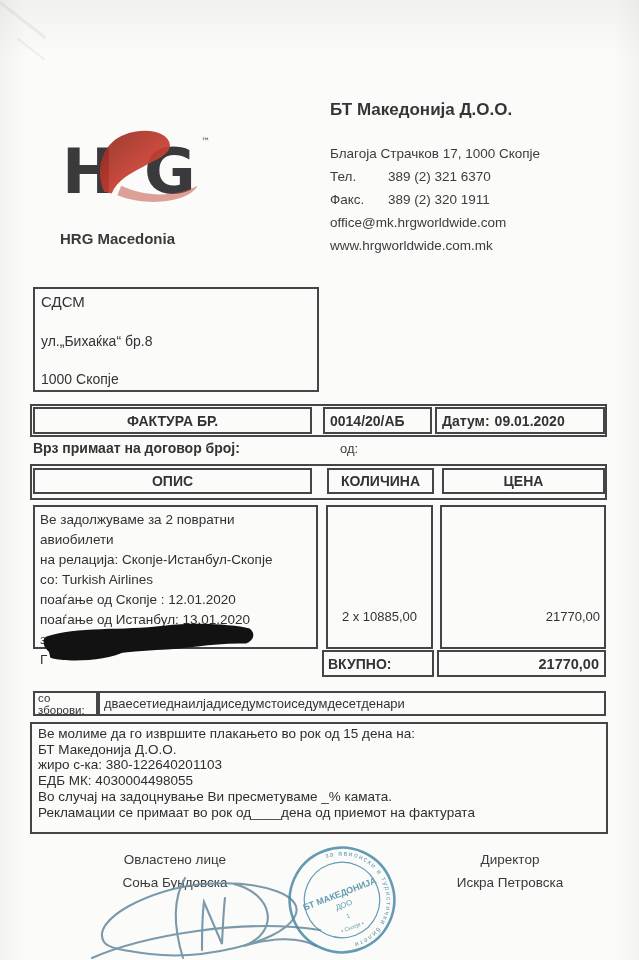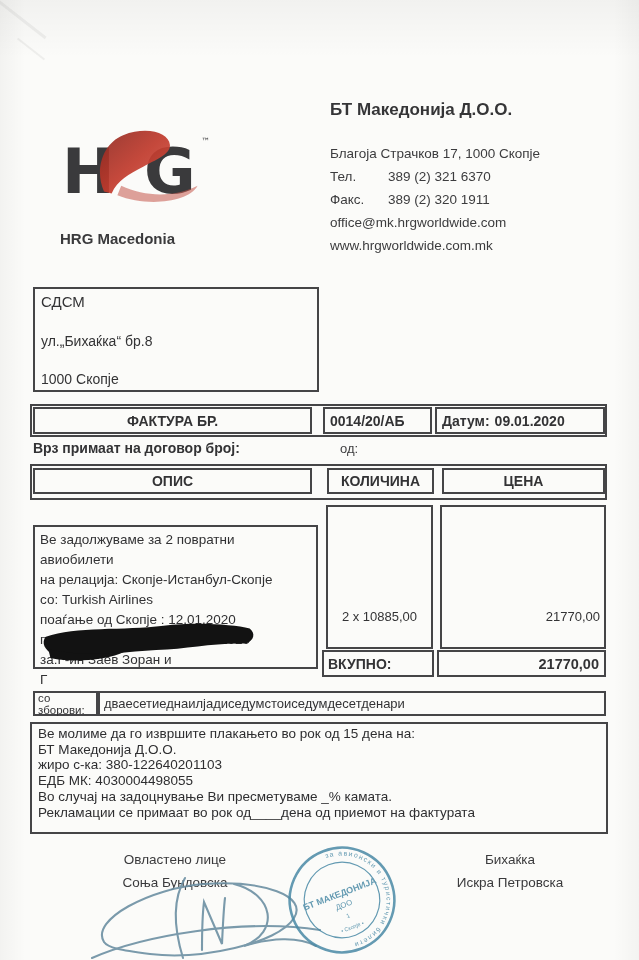--- a/index.html
+++ b/index.html
@@ -100,21 +100,21 @@
       <span>ОПИС</span>
     </div>
     <div class="cell center b" style="left:295px;top:2px;width:107px;height:26px;font-size:14px;">
       <span>КОЛИЧИНА</span>
     </div>
     <div class="cell center b" style="left:410px;top:2px;width:163px;height:26px;font-size:14px;">
       <span>ЦЕНА</span>
     </div>
   </div>
 
-  <div class="abs frame" style="left:33px;top:505px;width:285px;height:144px;box-sizing:border-box;padding:3px 5px;margin-top:20px;">
+  <div class="abs frame" style="left:33px;top:505px;width:285px;height:144px;box-sizing:border-box;padding:3px 5px;">
     <div class="desc-line">Ве задолжуваме за 2 повратни авиобилети</div>
     <div class="desc-line">на релација: Скопје-Истанбул-Скопје</div>
     <div class="desc-line">со: Turkish Airlines</div>
     <div class="desc-line">поаѓање од  Скопје : 12.01.2020</div>
     <div class="desc-line">поаѓање од Истанбул: 13.01.2020</div>
     <div class="desc-line">за:Г-ин Заев Зоран и</div>
     <div class="desc-line">Г</div>
   </div>
   <div class="abs frame" style="left:326px;top:505px;width:107px;height:144px;box-sizing:border-box;">
     <div class="abs" style="left:0;right:0;top:102px;text-align:center;font-size:13px;">2 x 10885,00</div>
@@ -182,17 +182,17 @@
         <textPath href="#ringpath">за авионски и туристички билети</textPath>
       </text>
       <text x="70" y="66" text-anchor="middle" font-family="Liberation Sans, sans-serif" font-size="10.5" font-weight="bold" fill="#4a8aa6">БТ МАКЕДОНИЈА</text>
       <text x="70" y="79" text-anchor="middle" font-family="Liberation Sans, sans-serif" font-size="9" fill="#4a8aa6">ДОО</text>
       <text x="70" y="92" text-anchor="middle" font-family="Liberation Sans, sans-serif" font-size="7" fill="#4a8aa6">1</text>
       <text x="70" y="106" text-anchor="middle" font-family="Liberation Sans, sans-serif" font-size="6.5" fill="#4a8aa6">• Скопје •</text>
     </svg>
   </div>
 
   <div class="abs" style="left:425px;top:848px;width:170px;">
-    <div class="sig-label">Бихаќка</div>
+    <div class="sig-label">Директор</div>
     <div class="sig-label">Искра Петровска</div>
   </div>
 
 </div>
 
 </body></html>

